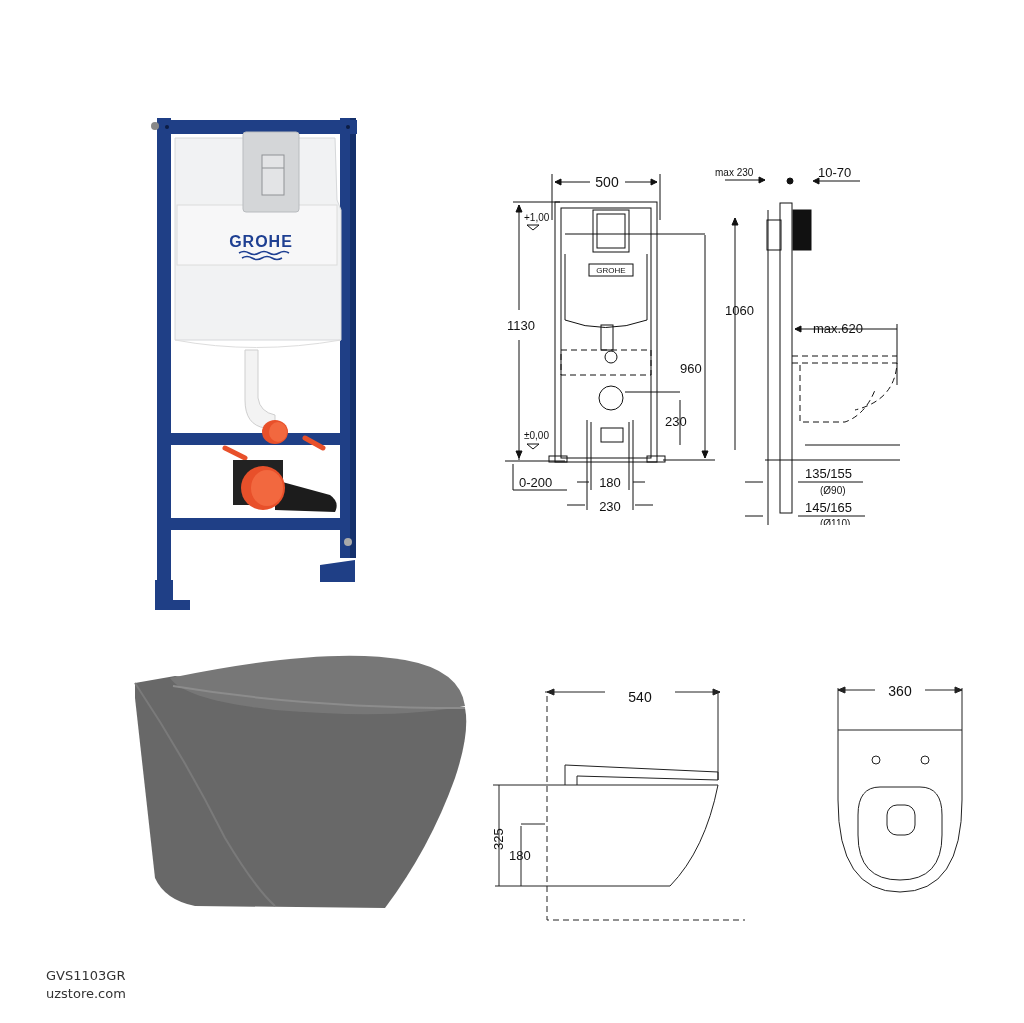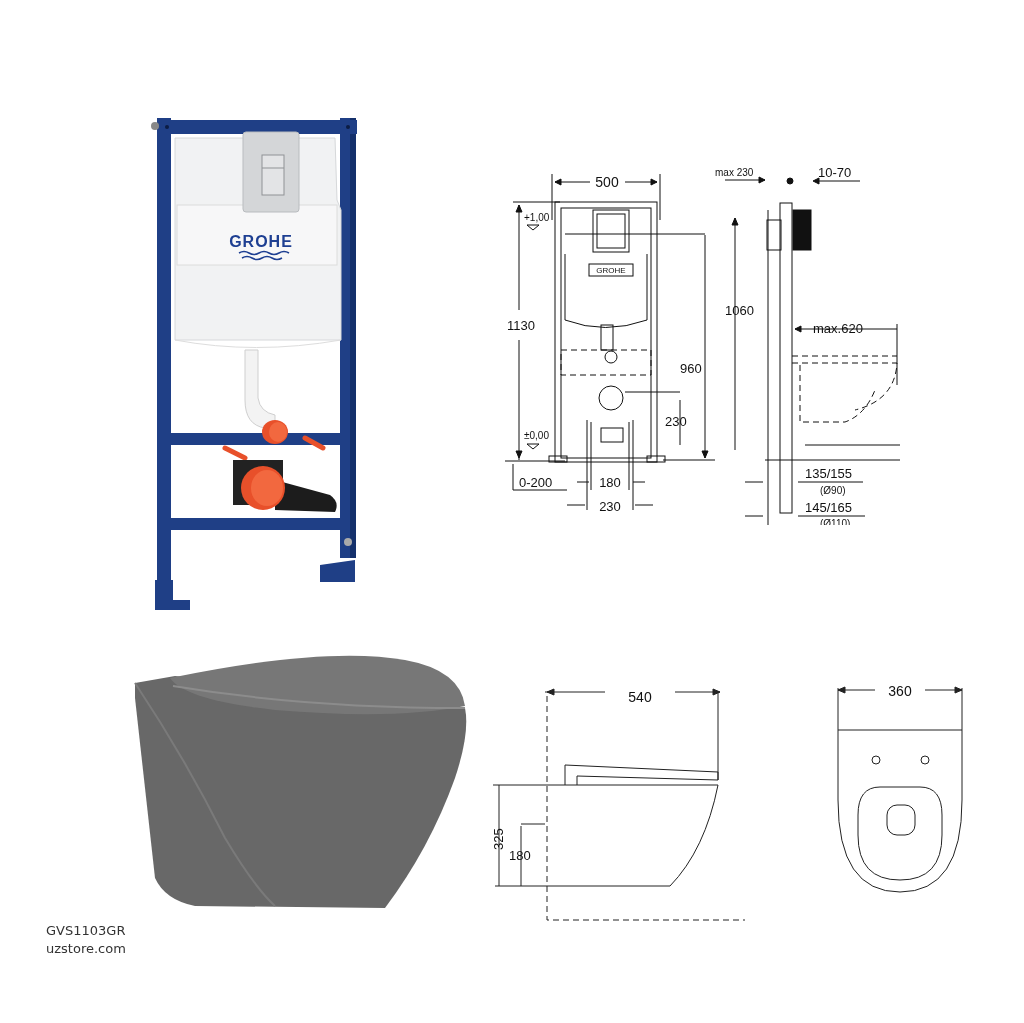--- a/index.html
+++ b/index.html
@@ -1,19 +1,19 @@
 <!DOCTYPE html>
 <html><head>
 <meta charset="utf-8">
 <style>
   html, body { margin:0; padding:0; background:#ffffff; }
   body { width:1024px; height:1023px; position:relative; overflow:hidden; font-family:"Liberation Sans", sans-serif; }
   .abs { position:absolute; }
   svg text { font-family:"Liberation Sans", sans-serif; fill:#111; }
-  .caption { position:absolute; left:46px; font-family:"DejaVu Sans", sans-serif; color:#333; font-size:13px; line-height:18px; }
+  .caption { position:absolute; left:46px; font-family:"DejaVu Sans", sans-serif; color:#333; font-size:13px; line-height:18px;margin-top:45px; }
 </style>
 </head>
 <body>
 
 <svg class="abs" style="left:145px;top:110px" width="225" height="505" viewBox="0 0 225 505">
 
   <rect x="12" y="8" width="14" height="480" fill="#1f3f86"></rect>
   <rect x="195" y="8" width="14" height="440" fill="#1f3f86"></rect>
   <rect x="205" y="8" width="6" height="440" fill="#14306b"></rect>
 

